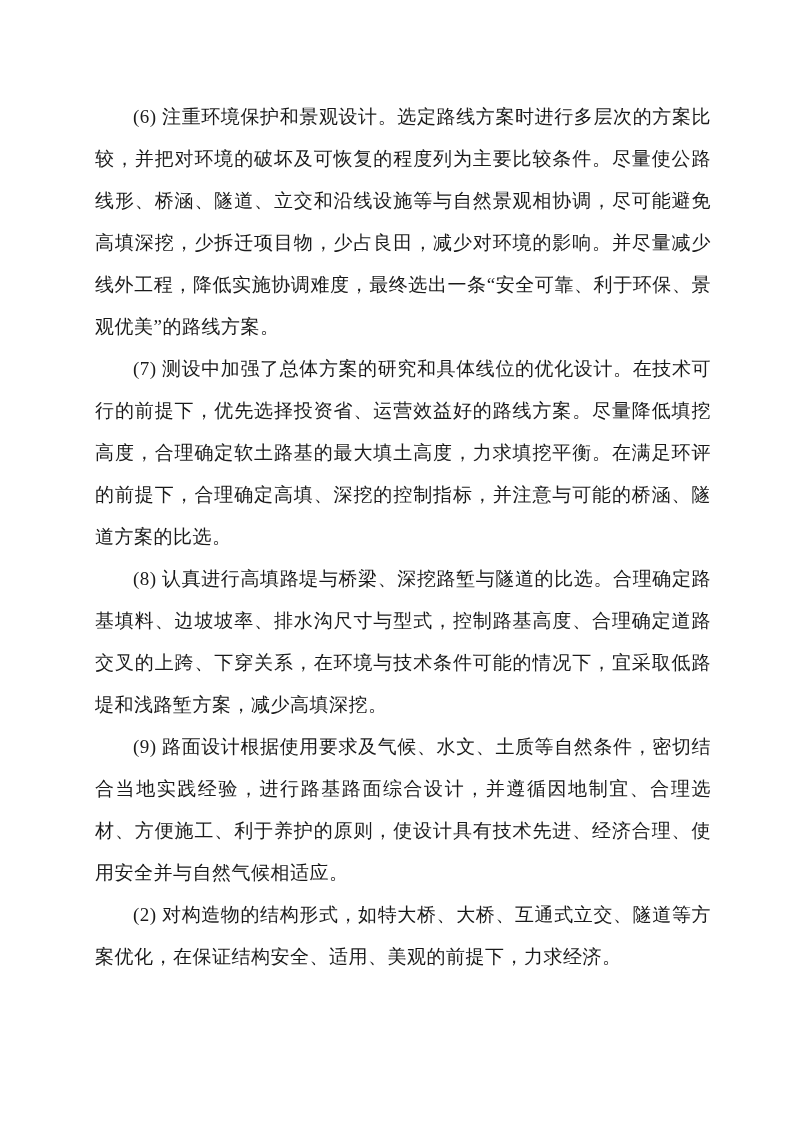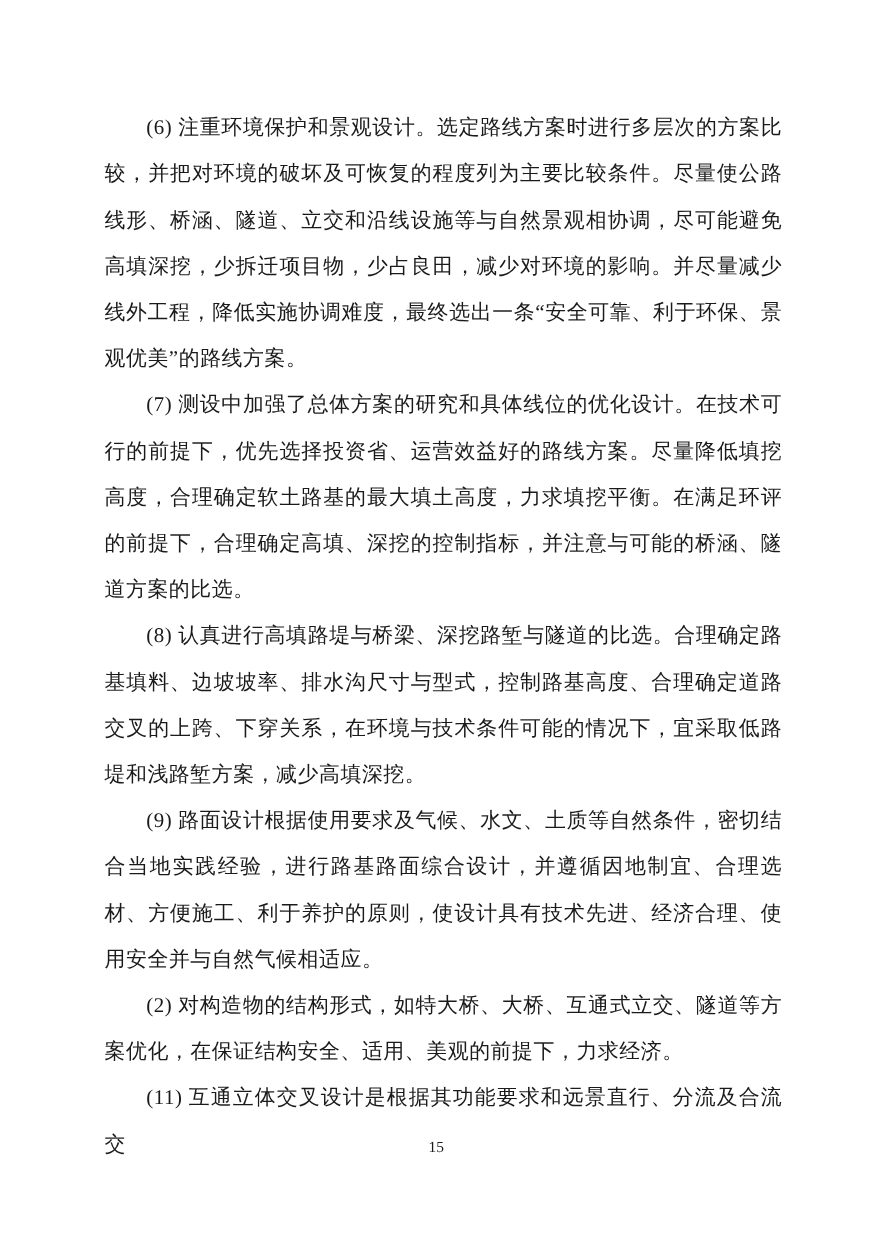--- a/index.html
+++ b/index.html
@@ -45,16 +45,14 @@
 </head>
 <body>
 
 <div class="page">
   <div class="content">
     <p class="para">(6) 注重环境保护和景观设计。选定路线方案时进行多层次的方案比较，并把对环境的破坏及可恢复的程度列为主要比较条件。尽量使公路线形、桥涵、隧道、立交和沿线设施等与自然景观相协调，尽可能避免高填深挖，少拆迁项目物，少占良田，减少对环境的影响。并尽量减少线外工程，降低实施协调难度，最终选出一条“安全可靠、利于环保、景观优美”的路线方案。</p>
     <p class="para">(7) 测设中加强了总体方案的研究和具体线位的优化设计。在技术可行的前提下，优先选择投资省、运营效益好的路线方案。尽量降低填挖高度，合理确定软土路基的最大填土高度，力求填挖平衡。在满足环评的前提下，合理确定高填、深挖的控制指标，并注意与可能的桥涵、隧道方案的比选。</p>
     <p class="para">(8) 认真进行高填路堤与桥梁、深挖路堑与隧道的比选。合理确定路基填料、边坡坡率、排水沟尺寸与型式，控制路基高度、合理确定道路交叉的上跨、下穿关系，在环境与技术条件可能的情况下，宜采取低路堤和浅路堑方案，减少高填深挖。</p>
     <p class="para">(9) 路面设计根据使用要求及气候、水文、土质等自然条件，密切结合当地实践经验，进行路基路面综合设计，并遵循因地制宜、合理选材、方便施工、利于养护的原则，使设计具有技术先进、经济合理、使用安全并与自然气候相适应。</p>
     <p class="para">(2) 对构造物的结构形式，如特大桥、大桥、互通式立交、隧道等方案优化，在保证结构安全、适用、美观的前提下，力求经济。</p>
-    <p class="para">(11) 互通立体交叉设计是根据其功能要求和远景直行、分流及合流交</p>
   </div>
-  <div class="page-number">15</div>
 </div>
 
 </body></html>

